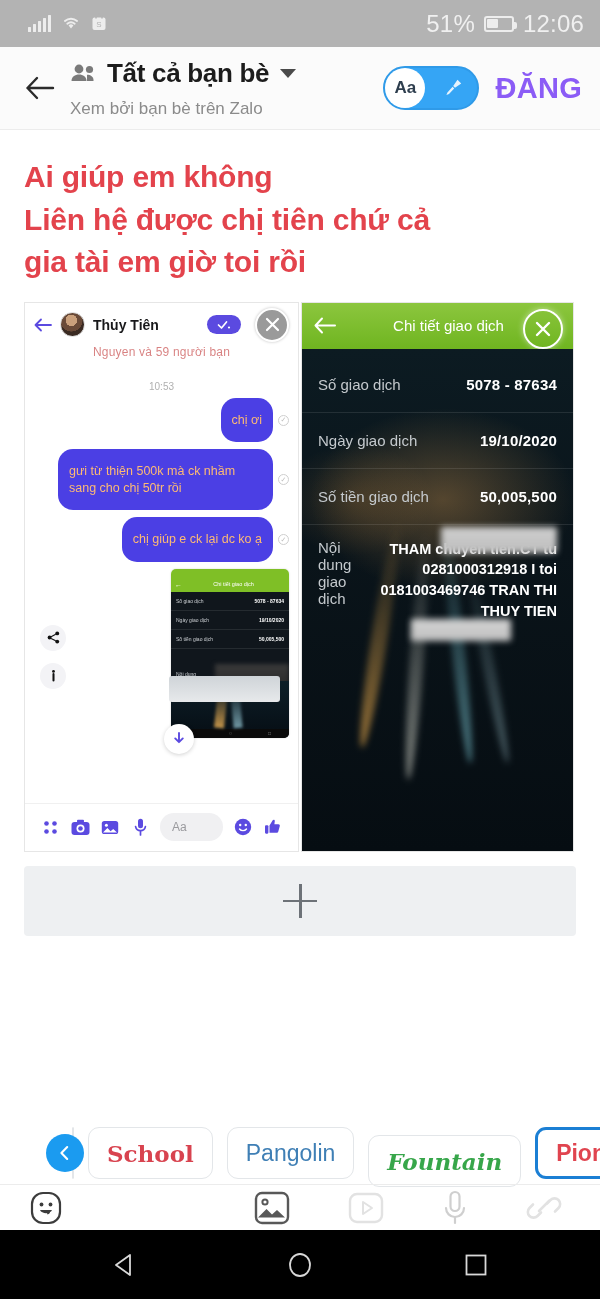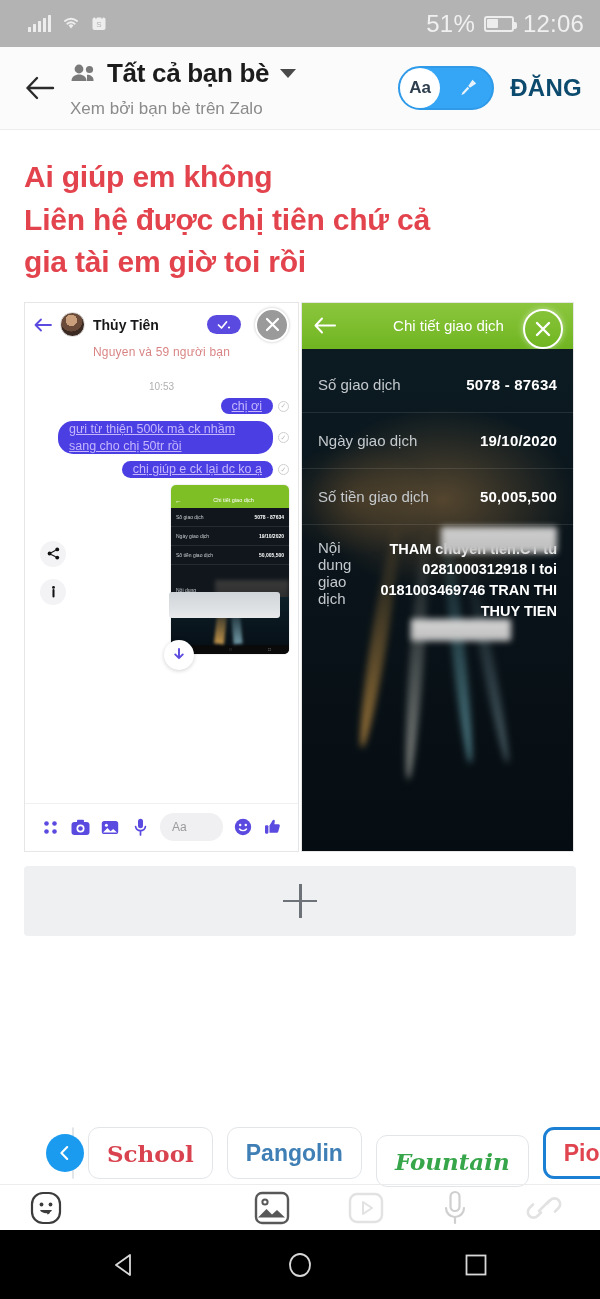--- a/index.html
+++ b/index.html
@@ -41,21 +41,21 @@
   .caret { width:0;height:0;border-left:8px solid transparent;border-right:8px solid transparent;
            border-top:9px solid #4a4a4a; margin-left:2px; }
   .hdr-sub { font-size: 17px; color: #8b8b8b; margin-top: 10px; }
   .people-icon { color:#7a7a7a; display:flex; align-items:center; }
   .toggle { width: 96px; height: 44px; border-radius: 26px; background:#35a5f5;
             border:2px solid #2f9ae8; display:flex; align-items:center; position:relative; flex:none; }
   .toggle .knob { width: 40px; height: 40px; border-radius: 50%; background:#fff;
             display:flex;align-items:center;justify-content:center; font-size:17px;
             color:#2e3e4e; font-weight:600; margin-left:0px; }
   .toggle .brush { position:absolute; right: 13px; color:#dff0fd; display:flex; }
-  .post-btn { margin-left: 16px; font-size: 24px; font-weight:700; color:#0c4a6e;
+  .post-btn { margin-left: 16px; font-size: 29px; font-weight:700; color:#8b5cf6;
               letter-spacing:.3px; flex:none; }
 
   
   .body { background:#fff; padding: 0 24px; }
   .headline { padding: 26px 0 10px 0; }
   .headline div { font-size: 30px; font-weight: 800; color: #e3434c;
                   line-height: 1.42; letter-spacing: -.2px; }
 
   
   .shots { display:flex; gap: 0px; margin-top: 8px; height: 550px; }
@@ -76,22 +76,22 @@
   .m-close { width: 34px; height:34px; border-radius:50%; background:#9a9a9a;
              border:2.5px solid #fff; display:flex;align-items:center;justify-content:center;
              color:#fff; margin-left:6px; box-shadow:0 0 3px rgba(0,0,0,.25); }
   .m-sub { text-align:center; }
   .m-sub .l1 { font-size:12px; color:#b91c1c; opacity:.55; letter-spacing:.2px;
                margin-top:-2px; filter: blur(.6px); }
   .m-sub .l2 { font-size:12px; color:#8d8d8d; margin-top:5px; }
   .m-time { text-align:center; font-size:10px; color:#b0b0b0; margin-top:22px; }
   .msgs { padding: 6px 9px 0 9px; }
   .bubble-row { display:flex; justify-content:flex-end; align-items:center; margin-bottom:7px; }
-  .bubble { background:#4b3fe4; color:#c4b5fd; font-size:12.5px; line-height:1.32;
-            padding:0 11px; border-radius:15px; max-width: 215px; text-decoration: underline; }
+  .bubble { background:#4b3fe4; color:#fdba74; font-size:12.5px; line-height:1.32;
+            padding:14px 11px; border-radius:15px; max-width: 215px; }
   .tick { width:11px;height:11px;border-radius:50%;border:1px solid #cfcfcf;
           margin-left:5px; flex:none; display:flex;align-items:center;justify-content:center;
           font-size:7px;color:#bdbdbd; }
   
   .thumb-row { display:flex; justify-content:flex-end; align-items:flex-start; margin-top:2px; position:relative; }
   .thumb-actions { position:absolute; left: 6px; top: 56px; display:flex; flex-direction:column; gap:12px; }
   .circ-act { width:26px;height:26px;border-radius:50%;background:#f3f3f6;
               display:flex;align-items:center;justify-content:center;color:#111; }
   .thumb { width:118px; border-radius:5px; overflow:hidden; position:relative;
            box-shadow:0 0 2px rgba(0,0,0,.18); }
@@ -172,21 +172,21 @@
              display:flex; align-items:center; padding-left: 48px; gap: 14px; }
   .chip-prev { position:absolute; left:46px; width:38px; height:38px; border-radius:50%;
                background:#1b9bf0; display:flex;align-items:center;justify-content:center;
                color:#fff; z-index:3; }
   .chip { height:52px; border:1px solid #e3e6e9; border-radius:11px; background:#fff;
           display:flex; align-items:center; justify-content:center; padding: 0 18px;
           font-size:23px; white-space:nowrap; }
   .chip.partial { width: 42px; padding:0; overflow:hidden; margin-left: 24px; }
   .chip.partial span { font-size:23px; color:#e8b21a; font-weight:700; margin-left:-6px; }
   .chip.c-school { color:#d8434f; font-weight:800; font-family:"DejaVu Serif", serif; }
-  .chip.c-pangolin { color:#3f7fb5; font-weight:700; }
+  .chip.c-pangolin { color:#3f7fb5; font-weight:400; }
   .chip.c-fountain { color:#37a64a; font-style:italic; font-family:"DejaVu Serif", serif; font-weight:700;margin-top:16px; }
   .chip.c-pioneer { color:#e0444f; font-weight:800; border:3px solid #1b7fd4; }
 
   
   .bottombar { position:absolute; left:0; right:0; bottom:69px; height:46px;
                border-top:1px solid #ececec; display:flex; align-items:center; }
   .bb { display:flex; align-items:center; justify-content:center; }
   .bb1 { margin-left: 30px; color:#3c3c3c; }
   .bb-rest { margin-left:auto; display:flex; align-items:center; gap: 58px; margin-right: 38px; }
 

